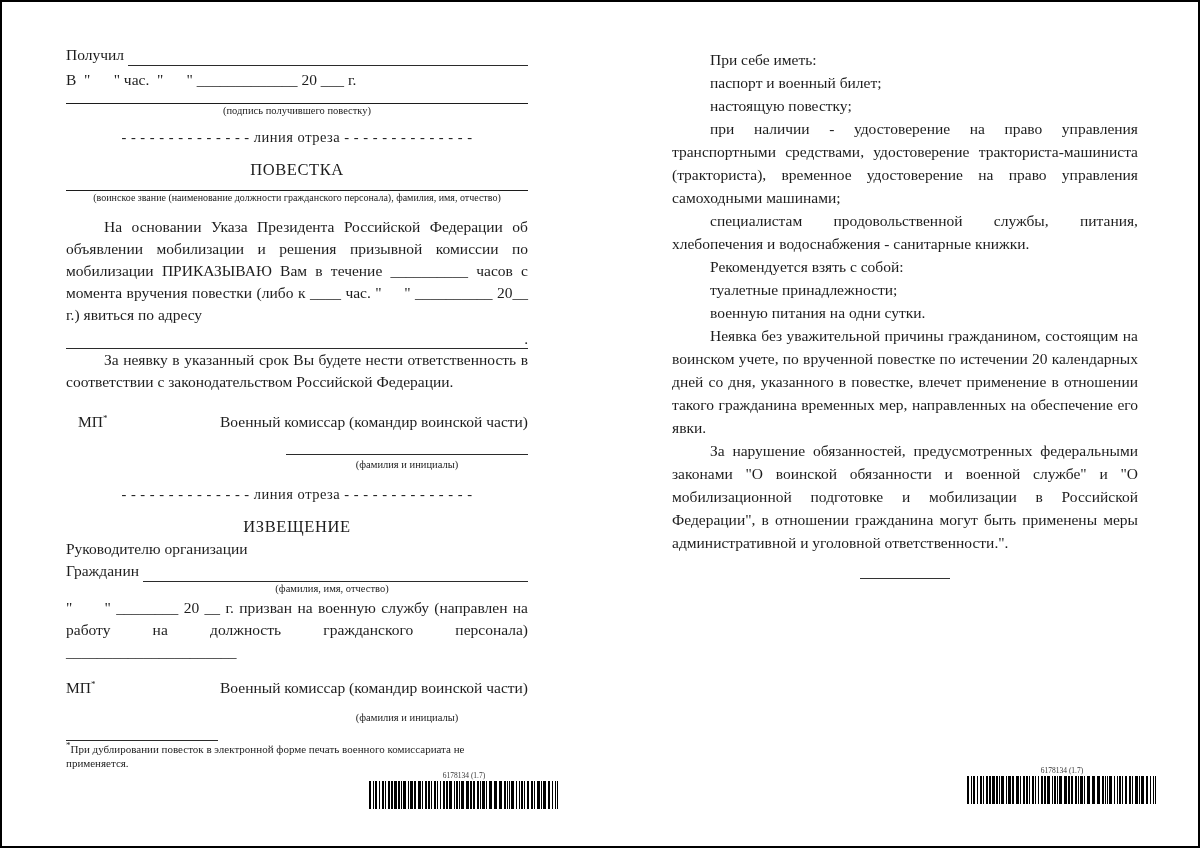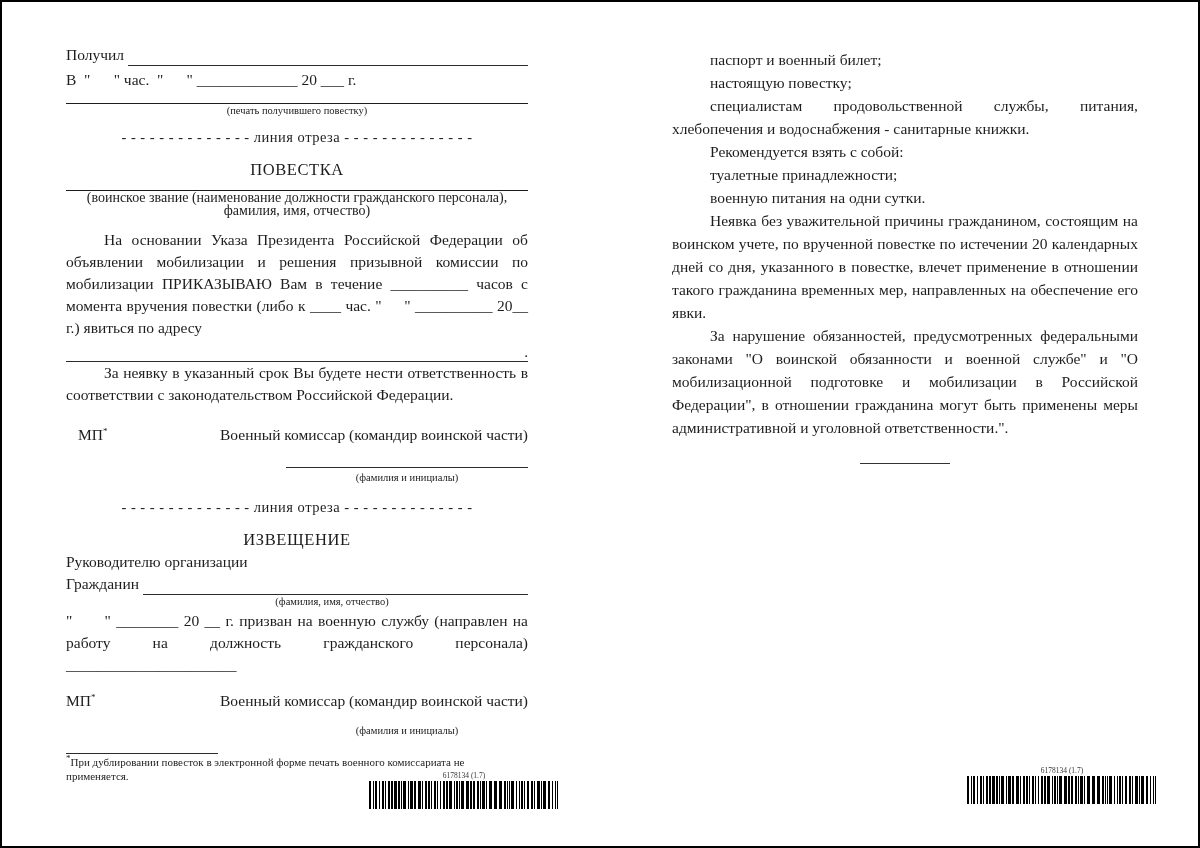--- a/index.html
+++ b/index.html
@@ -49,29 +49,29 @@
 <div class="col-left">
 
   <div class="field-row">
     <span>Получил</span>
     <span class="blank"></span>
   </div>
 
   <div class="pre" style="margin-top:3px;">В  "      " час.  "      " _____________ 20 ___ г.</div>
 
   <div class="full-line"></div>
-  <div class="hint">(печать получившего повестку)</div>
+  <div class="hint">(подпись получившего повестку)</div>
 
   <div class="cut">- - - - - - - - - - - - - -  линия отреза  - - - - - - - - - - - - - -</div>
 
   <div class="doc-title">ПОВЕСТКА</div>
 
 
   <div class="full-line" style="margin-top:9px;"></div>
-  <div class="hint" style="font-size:14px;">(воинское звание (наименование должности гражданского персонала), фамилия, имя, отчество)</div>
+  <div class="hint" style="font-size:10px;">(воинское звание (наименование должности гражданского персонала), фамилия, имя, отчество)</div>
 
   <div class="para" style="margin-top:12px;">На основании Указа Президента Российской Федерации об объявлении мобилизации и решения призывной комиссии по мобилизации ПРИКАЗЫВАЮ Вам в течение __________ часов с момента вручения повестки (либо к ____ час. "     " __________ 20__ г.) явиться по адресу</div>
   <div class="addr-line"><span>.</span></div>
 
   <div class="para">За неявку в указанный срок Вы будете нести ответственность в соответствии с законодательством Российской Федерации.</div>
 
   <div class="mp-row">
     <span><span>МП</span><sup>*</sup></span>
     <span>Военный комиссар (командир воинской части)</span>
   </div>
@@ -103,22 +103,24 @@
   </div>
 
   <div class="footnote">
     <div class="footnote-line"></div>
     <div><sup>*</sup><span>При дублировании повесток в электронной форме печать военного комиссариата не применяется.</span></div>
   </div>
 
 </div>
 
 <div class="col-right">
+  <p class="rp rp-plain">При себе иметь:</p>
   <p class="rp rp-plain">паспорт и военный билет;</p>
   <p class="rp rp-plain">настоящую повестку;</p>
+  <p class="rp">при наличии - удостоверение на право управления транспортными средствами, удостоверение тракториста-машиниста (тракториста), временное удостоверение на право управления самоходными машинами;</p>
   <p class="rp">специалистам продовольственной службы, питания, хлебопечения и водоснабжения - санитарные книжки.</p>
   <p class="rp rp-plain">Рекомендуется взять с собой:</p>
   <p class="rp rp-plain">туалетные принадлежности;</p>
   <p class="rp rp-plain">военную питания на одни сутки.</p>
   <p class="rp">Неявка без уважительной причины гражданином, состоящим на воинском учете, по врученной повестке по истечении 20 календарных дней со дня, указанного в повестке, влечет применение в отношении такого гражданина временных мер, направленных на обеспечение его явки.</p>
   <p class="rp">За нарушение обязанностей, предусмотренных федеральными законами "О воинской обязанности и военной службе" и "О мобилизационной подготовке и мобилизации в Российской Федерации", в отношении гражданина могут быть применены меры административной и уголовной ответственности.".</p>
   <div class="short-line"></div>
 </div>
 
 <div class="barcode-wrap left">

